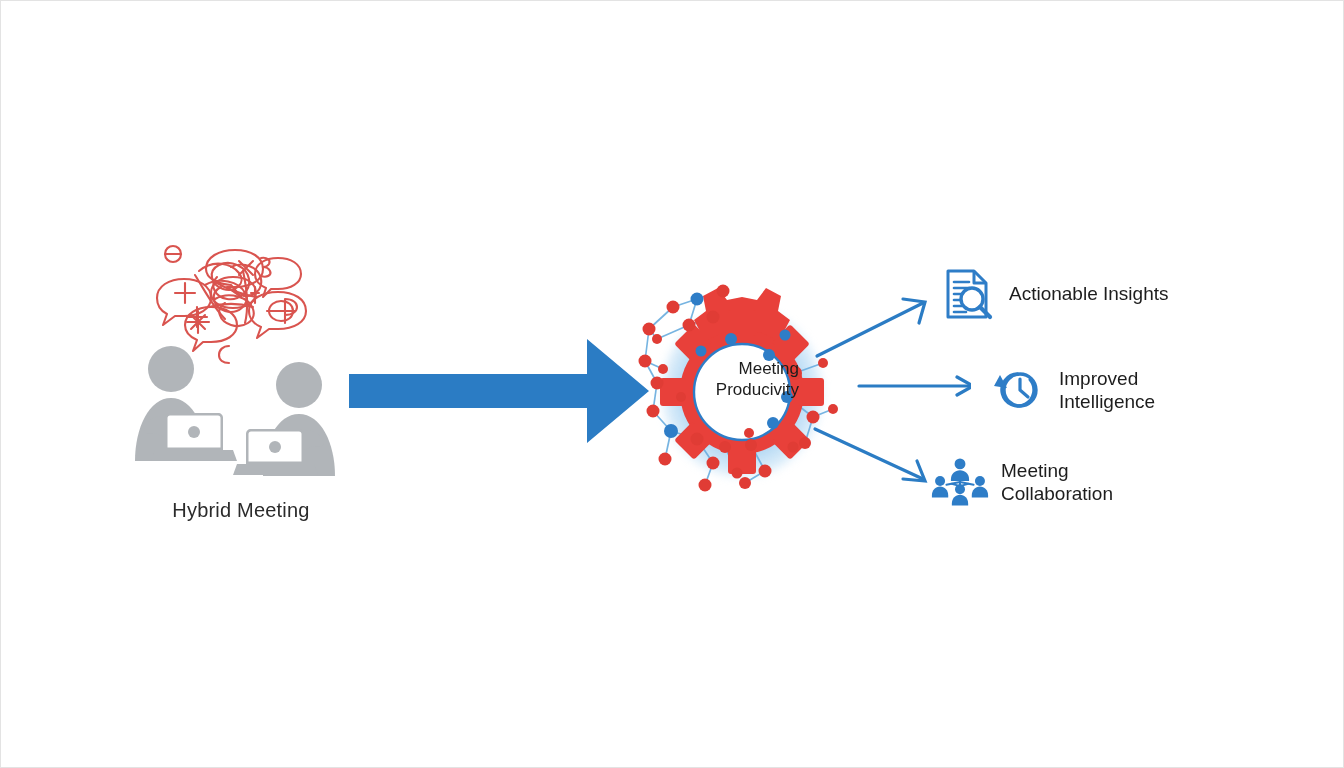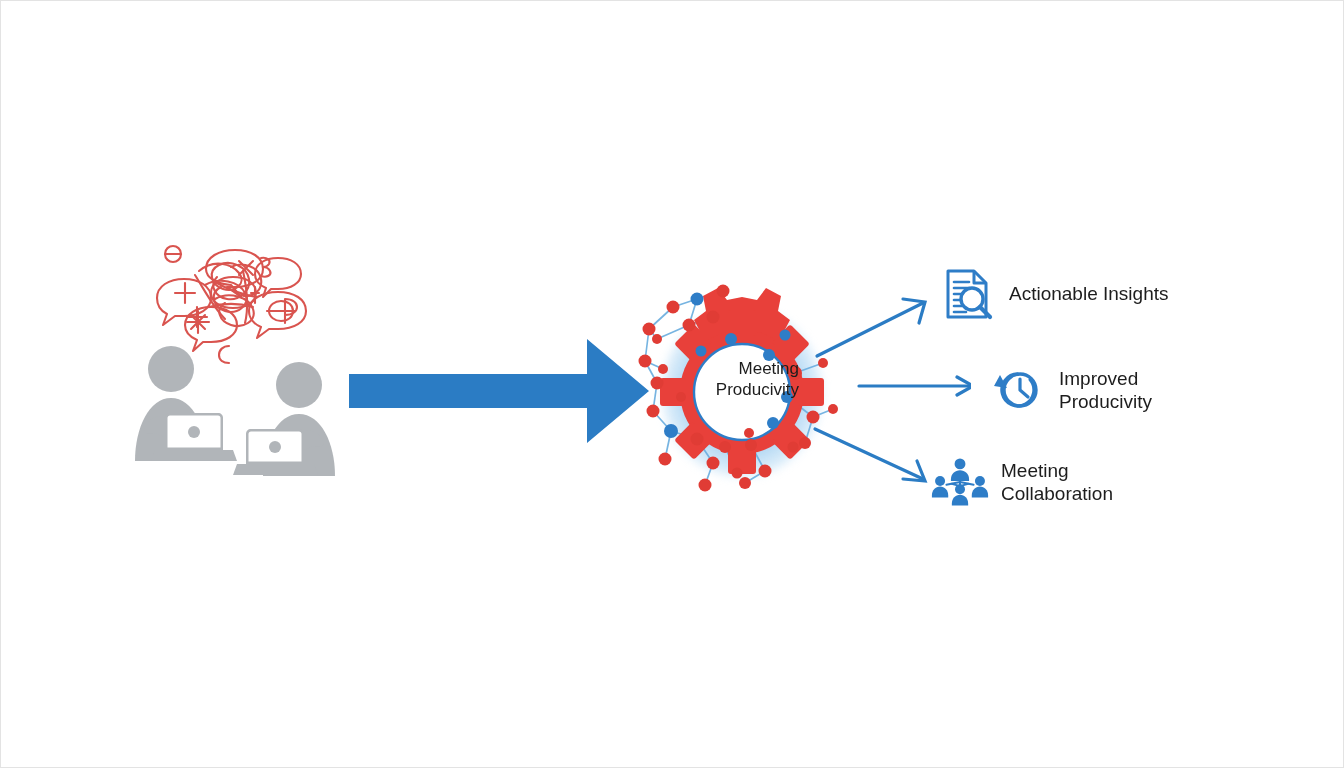--- a/index.html
+++ b/index.html
@@ -195,20 +195,21 @@
         <path d="M136 130 C136 97 150 68 172 68 C194 68 208 97 208 130 Z"></path>
         <path d="M196 95 C192 86 184 82 176 86 L156 99 L162 111 L184 101 C192 99 198 103 196 95 Z"></path>
 
         <path d="M124 83 C121 83 119 85 119 88 L119 118 L177 118 L177 88 C177 85 175 83 172 83 Z" fill="#b1b5b9"></path>
         <path d="M124 85.5 C122.5 85.5 121.5 86.5 121.5 88 L121.5 115.5 L174.5 115.5 L174.5 88 C174.5 86.5 173.5 85.5 172 85.5 Z" fill="#ffffff"></path>
         <circle cx="148" cy="101" r="6" fill="#b1b5b9"></circle>
         <path d="M110 118 L187 118 L191 129 L106 129 Z"></path>
       </svg>
     </div>
 
+    <div id="hybrid-meeting-label">Hybrid Meeting</div>
   </div>
 
   <div id="flow-arrow">
     <svg width="300" height="110" viewBox="0 0 300 110">
       <path d="M0 38 L238 38 L238 3 L300 55 L238 107 L238 72 L0 72 Z" fill="#2b7cc4"></path>
     </svg>
   </div>
 
   <div id="meeting-intelligence-hub">
     <div id="hub-glow"></div>
@@ -356,21 +357,21 @@
   <div class="outcome-row" id="outcome-productivity">
     <div class="outcome-icon">
       <svg width="52" height="52" viewBox="0 0 52 52" fill="none">
         <path d="M10 26 a16 16 0 1 1 6 12.5" stroke="#2e7dc7" stroke-width="3.4" fill="none" stroke-linecap="round" transform="rotate(140 26 26)"></path>
         <circle cx="28" cy="26" r="16" stroke="#2e7dc7" stroke-width="3.4" fill="none"></circle>
         <path d="M28 15 v11 l8 7" stroke="#2e7dc7" stroke-width="3.2" stroke-linecap="round" stroke-linejoin="round" fill="none"></path>
         <path d="M8 11 L15 24 L2 22 Z" fill="#2e7dc7"></path>
       </svg>
     </div>
     <div class="outcome-label">Improved
-Producivity</div>
+Intelligence</div>
   </div>
 
   <div class="outcome-row" id="outcome-collaboration">
     <div class="outcome-icon">
       <svg width="64" height="56" viewBox="0 0 64 56" fill="none">
         <g stroke="#2e7dc7" stroke-width="2.2" stroke-linecap="round">
           <path d="M32 23 L32 34"></path>
             <path d="M32 28 L17 31"></path>
             <path d="M32 28 L47 31"></path>
           <path d="M23 30 L30 32"></path>

